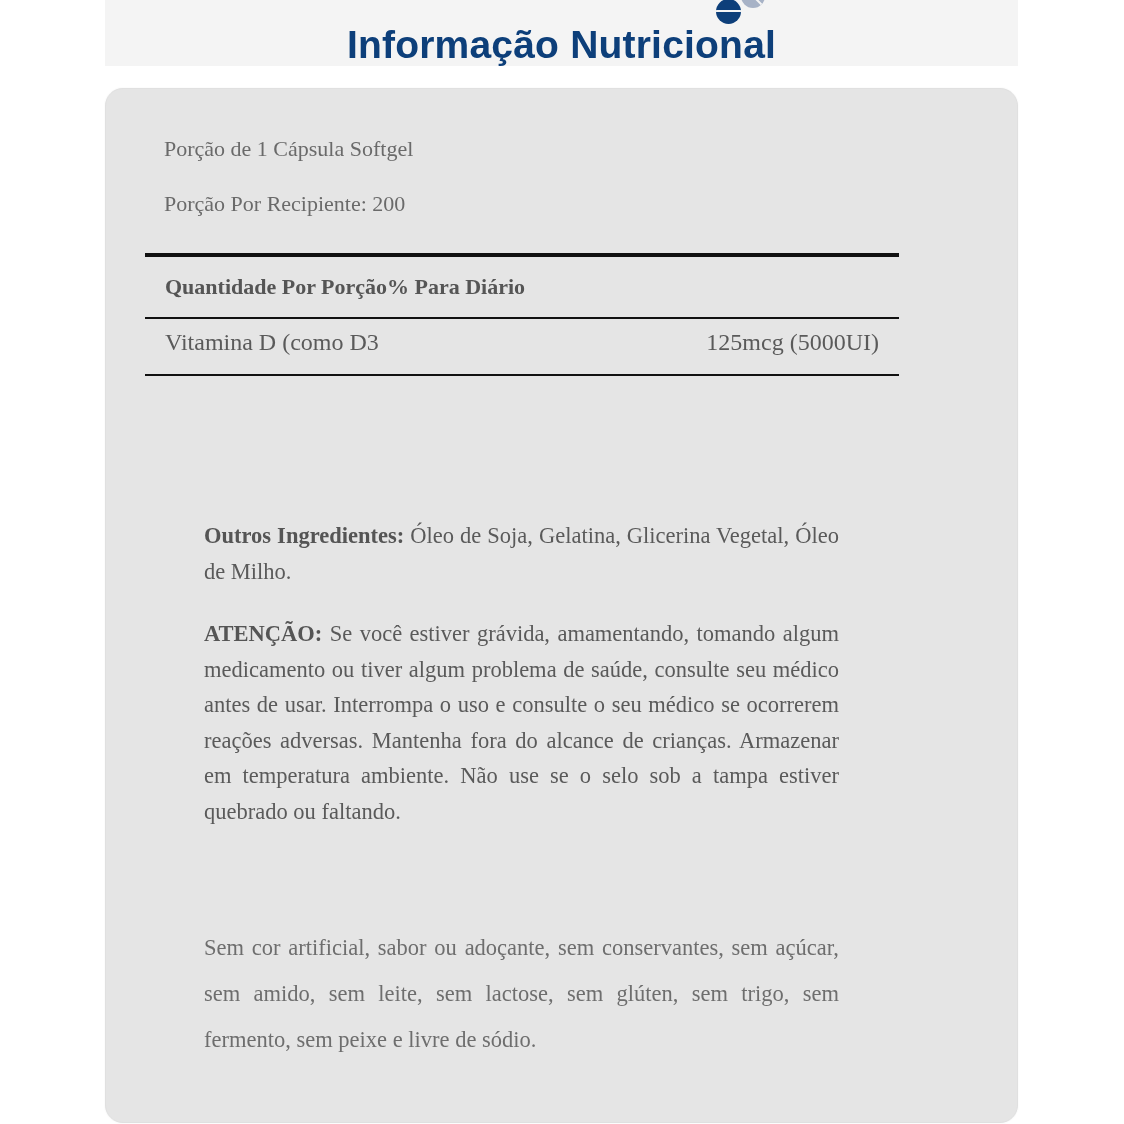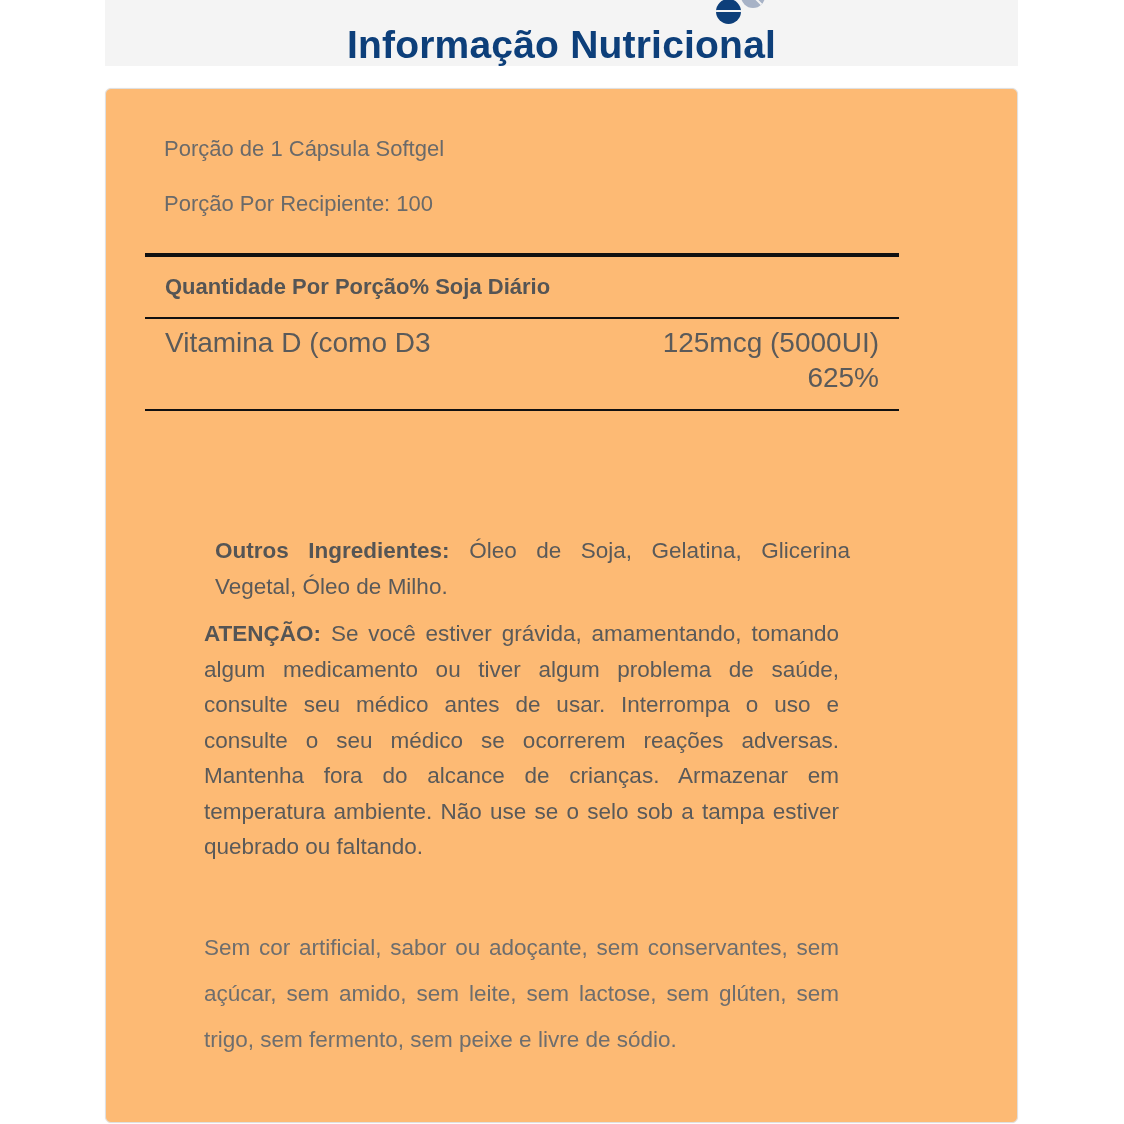--- a/index.html
+++ b/index.html
@@ -83,24 +83,25 @@
       color: #0d3f7a;
       letter-spacing: 0.2px;
       white-space: nowrap;
     }
     .main-panel {
       position: absolute;
       left: 105px;
       top: 88px;
       width: 911px;
       height: 1033px;
-      background: #fdba74;
+      background: #e5e5e5;
       border: 1.5px solid #e0e0e0;
-      border-radius: 6px;
+      border-radius: 18px;
       box-shadow: 0 0 2px rgba(0,0,0,0.06);
+      font-family: Liberation Serif, serif;
     }
     .serving {
       position: absolute;
       left: 58px;
       font-size: 22px;
       color: #6a6a6a;
       white-space: nowrap;
     }
     .serving.s1 { top: 47px; }
     .serving.s2 { top: 102px; }
@@ -124,40 +125,40 @@
       height: 60px;
       padding: 0 20px;
       font-weight: bold;
       font-size: 22px;
       color: #555;
     }
     .facts-row {
       display: flex;
       justify-content: space-between;
       padding: 6px 20px 14px 20px;
-      font-size: 28px;
+      font-size: 24px;
       color: #5a5a5a;
       line-height: 35px;
     }
     .facts-row .right { text-align: right; margin-left: 24px; }
     .content-block {
       position: absolute;
       left: 98px;
       width: 635px;
       font-size: 22.5px;
       color: #5a5a5a;
       line-height: 35.5px;
       text-align: justify;
     }
     .content-block b {
       font-weight: bold;
       color: #555;
     }
     .cb-instr { top: 339px; }
-    .cb-ingr { top: 444px; margin-left: 11px; }
+    .cb-ingr { top: 429px; }
     .cb-warn { top: 527px; }
     .cb-free {
       top: 836px;
       color: #6e6e6e;
       line-height: 46px;
     }
   </style>
 </head>
 <body>
 
@@ -166,36 +167,35 @@
     <div class="pill-icon">
       <div class="pill-dark"></div>
       <div class="pill-light"></div>
     </div>
     <div class="title">Informação Nutricional</div>
   </div>
 </div>
 
 <div class="main-panel">
   <div class="serving s1">Porção de 1 Cápsula Softgel</div>
-  <div class="serving s2">Porção Por Recipiente: 100</div>
+  <div class="serving s2">Porção Por Recipiente: 200</div>
 
   <div class="facts-table">
     <div class="rule-thick"></div>
     <div class="facts-head">
       <span>Quantidade Por Porção</span>
-      <span>% Soja Diário</span>
+      <span>% Para Diário</span>
     </div>
     <div class="rule-mid"></div>
     <div class="facts-row">
       <div class="left">
         <div>Vitamina D (como D3</div>
       </div>
       <div class="right">
         <div>125mcg (5000UI)</div>
-        <div>625%</div>
       </div>
     </div>
     <div class="rule-mid"></div>
   </div>
 
 
   <div class="content-block cb-ingr"><b>Outros Ingredientes:</b><span> Óleo de Soja, Gelatina, Glicerina Vegetal, Óleo de Milho.</span></div>
 
   <div class="content-block cb-warn"><b>ATENÇÃO:</b><span> Se você estiver grávida, amamentando, tomando algum medicamento ou tiver algum problema de saúde, consulte seu médico antes de usar. Interrompa o uso e consulte o seu médico se ocorrerem reações adversas. Mantenha fora do alcance de crianças. Armazenar em temperatura ambiente. Não use se o selo sob a tampa estiver quebrado ou faltando.</span></div>
 

